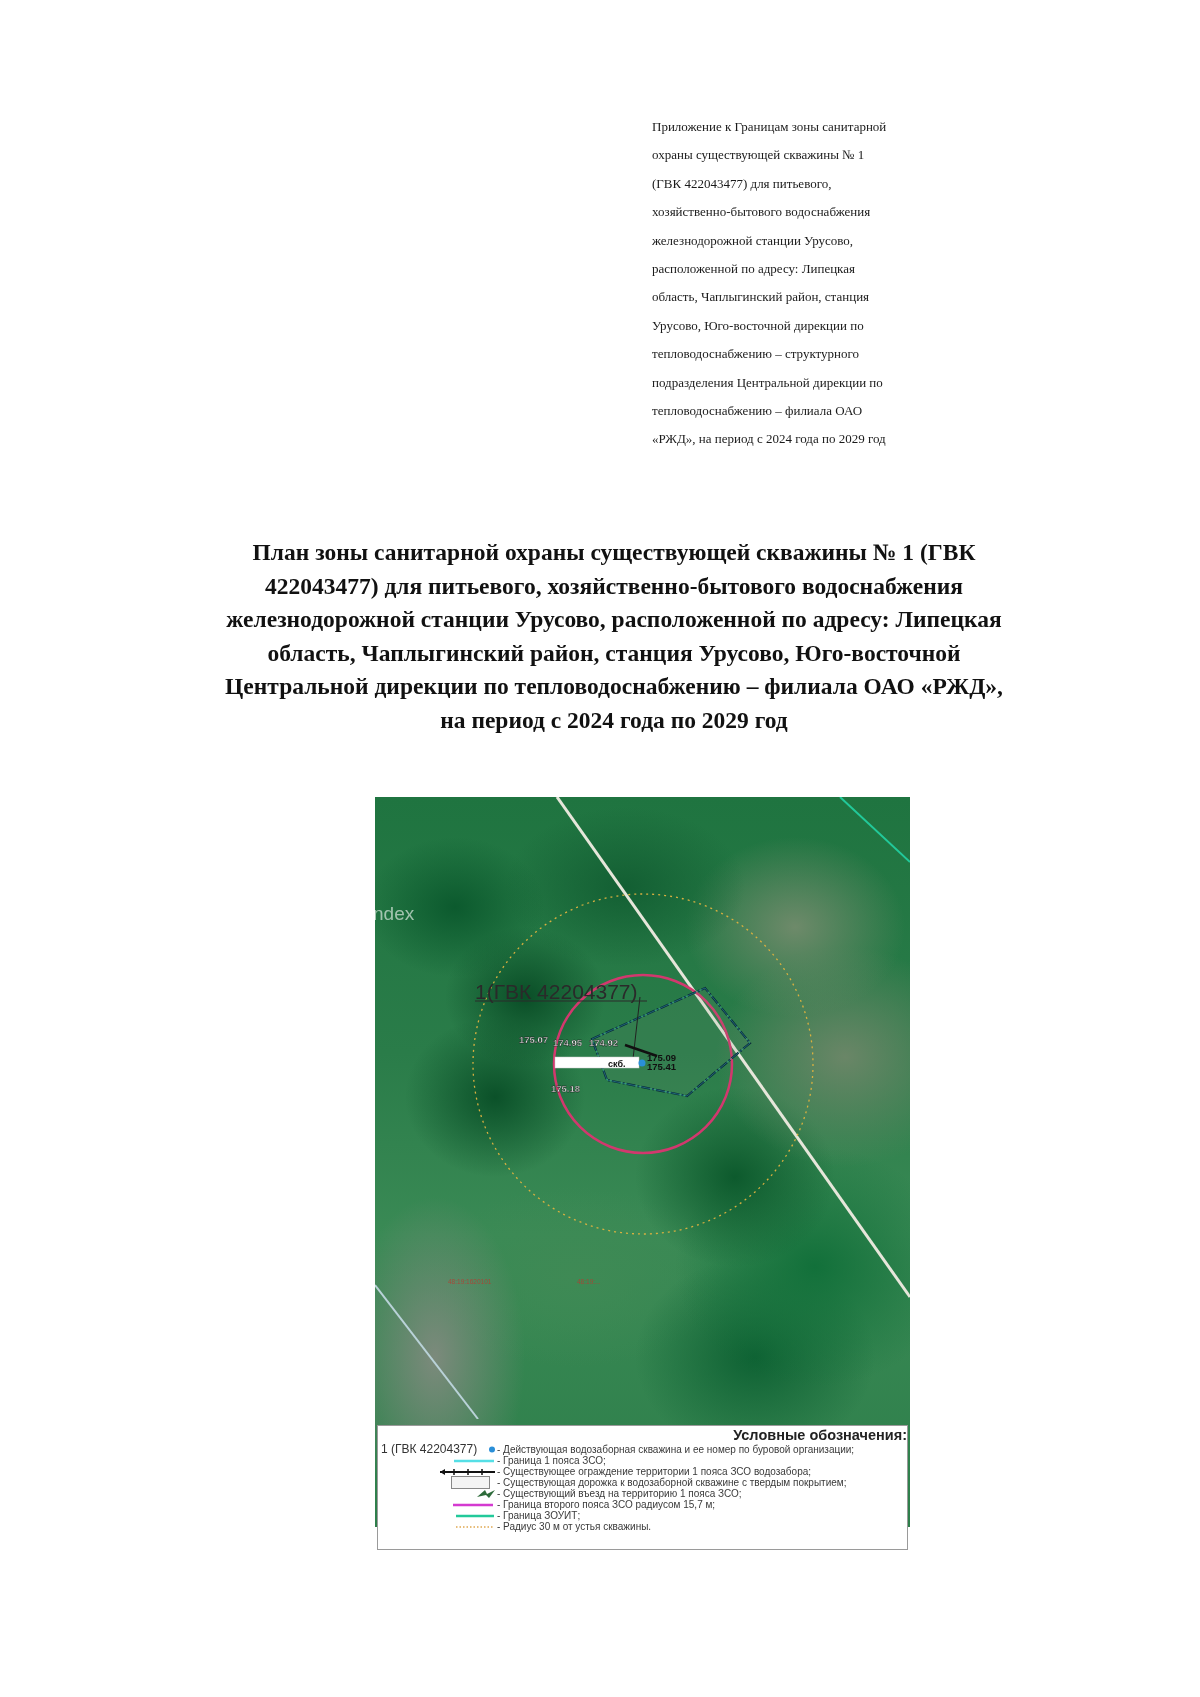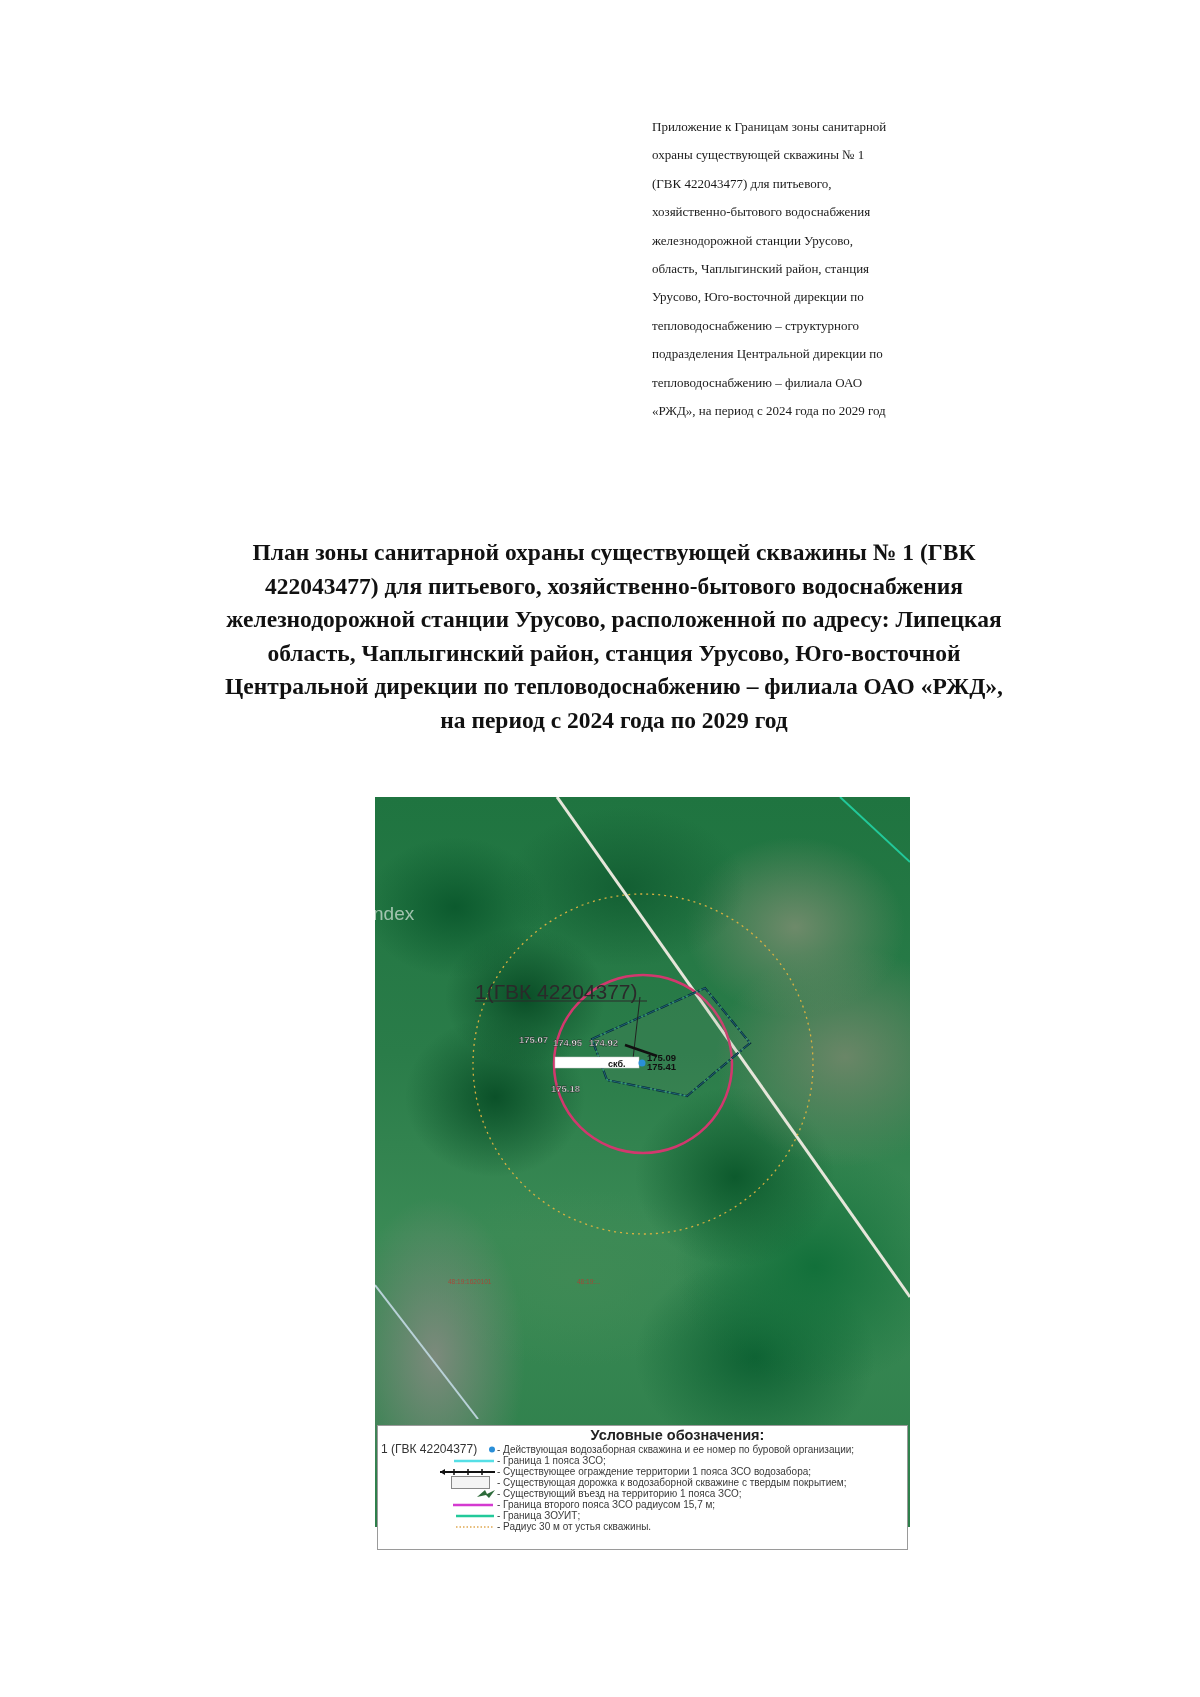--- a/index.html
+++ b/index.html
@@ -25,37 +25,38 @@
              radial-gradient(ellipse 140px 120px at 440px 470px, #12703a 0%, rgba(18,112,58,0) 100%),
              radial-gradient(ellipse 120px 100px at 380px 560px, #0e6133 0%, rgba(14,97,51,0) 100%),
              radial-gradient(ellipse 90px 160px at 60px 560px, #7c8a7c 0%, rgba(124,138,124,0) 100%),
              radial-gradient(ellipse 150px 90px at 200px 480px, #3f8a55 0%, rgba(63,138,85,0) 100%),
              linear-gradient(180deg, #1f7440 0%, #2a7c49 35%, #3a8a55 60%, #2d7e4a 100%);
     }
     .map svg { position: absolute; left: 0; top: 0; }
     .legend { position: absolute; left: 377px; top: 1425px; width: 531px; height: 125px;
               box-sizing: border-box; border: 1.5px solid #9a9a9a; background: #fff;
               font-family: "Liberation Sans", sans-serif; color: #333; }
-    .legend-title { position: absolute; left: 0; right: 0; top: 1px; text-align: center;
+    .legend-title { position: absolute; left: 0; right: 0; top: 1px; text-align: right;
                     font-weight: bold; font-size: 14.5px; padding-left: 70px; color: #222; }
     .legend-row { position: absolute; left: 0; height: 11px; font-size: 10px; line-height: 11px;
                   white-space: nowrap; }
     .legend-row .sym { position: absolute; top: 0; height: 11px; }
     .legend-row .txt { position: absolute; left: 119px; top: 0; color: #3a3a3a; }
     .legend-well-id { position: absolute; left: 3px; top: 16px; font-size: 12px; color: #333; }
   </style>
 </head>
 <body>
 
 <div class="appendix">
   <div>Приложение к Границам зоны санитарной</div>
   <div>охраны существующей скважины № 1</div>
   <div>(ГВК 422043477) для питьевого,</div>
   <div>хозяйственно-бытового водоснабжения</div>
   <div>железнодорожной станции Урусово,</div>
+  <div>расположенной по адресу: Липецкая</div>
   <div>область, Чаплыгинский район, станция</div>
   <div>Урусово, Юго-восточной дирекции по</div>
   <div>тепловодоснабжению – структурного</div>
   <div>подразделения Центральной дирекции по</div>
   <div>тепловодоснабжению – филиала ОАО</div>
   <div>«РЖД», на период с 2024 года по 2029 год</div>
 </div>
 
 <div class="title">
   <div>План зоны санитарной охраны существующей скважины № 1 (ГВК</div>

